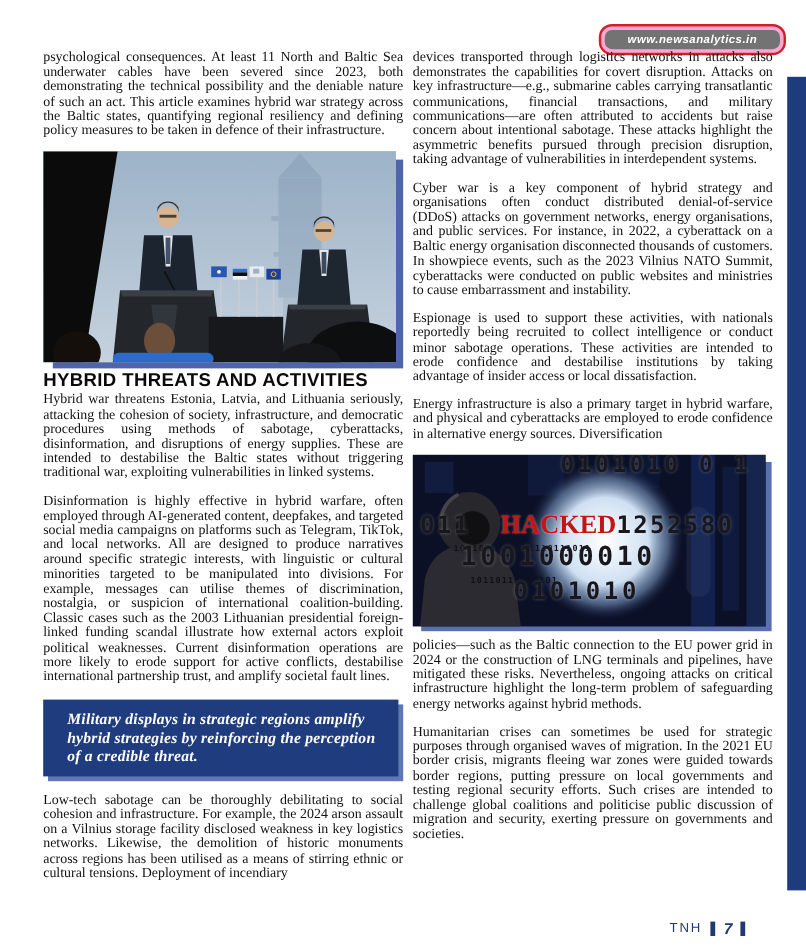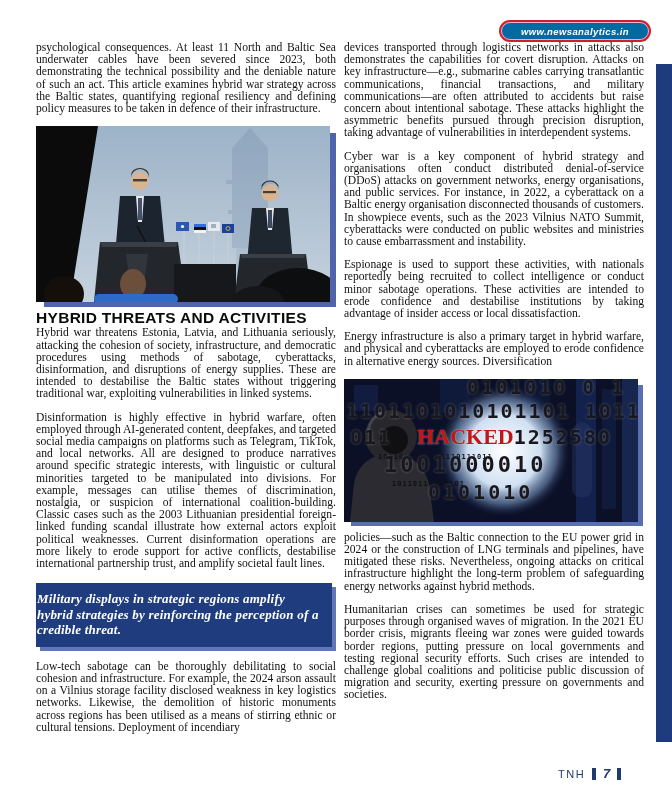--- a/index.html
+++ b/index.html
@@ -1,41 +1,41 @@
 <!DOCTYPE html>
 <html><head>
 <meta charset="utf-8">
 <style>
   html,body{margin:0;padding:0;background:#e8e8e8;}
   .page{position:relative;width:672px;height:792px;background:#ffffff;overflow:hidden;
         font-family:"Liberation Serif",serif;}
   
-  .banner{position:absolute;left:501px;top:22px;width:146px;height:16px;background:#0369a1;
-          border:1px solid #f9a8d4;box-shadow:0 0 0 2px #ce2127;border-radius:9px;
+  .banner{position:absolute;left:501px;top:22px;width:146px;height:16px;background:#737373;
+          border:3px solid #f9a8d4;box-shadow:0 0 0 2px #ce2127;border-radius:9px;
           display:flex;align-items:center;justify-content:center;text-align:right;}
   .banner span{color:#ffffff;font-family:"Liberation Sans",sans-serif;font-style:italic;
           font-weight:bold;font-size:9.5px;letter-spacing:.4px;white-space:nowrap;}
   
   .edge-bar{position:absolute;right:0;top:64px;width:16px;height:678px;background:#1e3b7e;}
   
   .col{position:absolute;top:42px;width:300px;font-size:11.6px;line-height:12.2px;
        text-align:justify;color:#111111;}
   .col-left{left:36px;}
   .col-right{left:344px;}
   .col p{margin:0 0 11px 0;}
   h2.sec{font-family:"Liberation Sans",sans-serif;font-size:15.5px;font-weight:bold;
        color:#0a0a0a;letter-spacing:.3px;margin:0 0 3px 0;text-align:left;}
   
   .photo{position:relative;overflow:hidden;background:#9db3c8;}
   .photo1{width:294px;height:176px;margin:2px 0 10px 0;box-shadow:7px 6px 0 -1px #4f64ab;}
   .photo2{width:294px;height:143px;margin:2px 0 10px 0;box-shadow:6px 5px 0 -1px #5a6fb0;}
   .photo svg{display:block;}
   
   .callout{background:#1f3c7f;color:#ffffff;font-weight:bold;font-style:italic;
-       font-size:13px;line-height:15.5px;letter-spacing:.2px;padding:8px 10px 9px 1px;
+       font-size:13px;line-height:15.5px;letter-spacing:.2px;padding:8px 10px 9px 20px;
        margin:13px 4px 14px 0;box-shadow:4px 4px 0 0 #6076b6;text-align:left;}
   
   .bin{position:absolute;font-family:"DejaVu Sans Mono",monospace;font-weight:bold;
        color:#17171d;white-space:nowrap;text-shadow:0 0 3px rgba(255,255,255,.30);}
   .bin-r1{top:2px;left:84px;font-size:19px;letter-spacing:3px;padding-left:39px;}
   .bin-r2{top:26px;left:2px;font-size:20px;letter-spacing:2px;}
   .bin-r3{top:52px;left:6px;font-size:20px;letter-spacing:2px;}
   .bin-r4{top:80px;left:40px;font-size:22px;letter-spacing:3px;}
   .bin-r5{top:107px;left:84px;font-size:20px;letter-spacing:3px;}
   .bin-micro1{top:72px;left:34px;font-size:7px;letter-spacing:1px;text-shadow:none;color:#101016;}
@@ -190,21 +190,20 @@
           <rect x="228" y="62" width="20" height="56" rx="8"></rect>
         </g>
         <g>
           <path d="M6,143 L10,104 Q14,86 28,79 Q36,74 47,73 Q60,74 68,80 Q80,88 85,104 L90,143 Z" fill="#2c2b31"></path>
           <circle cx="47" cy="57" r="26" fill="#28272c"></circle>
           <circle cx="50" cy="61" r="14" fill="#101013"></circle>
           <path d="M24,52 a26,26 0 0 1 14,-19" stroke="#45444b" stroke-width="3" fill="none"></path>
         </g>
       </svg>
       <div class="bin bin-r1">0101010 0 1</div>
-      <div class="bin bin-r2">1101101010101101 1011</div>
       <div class="bin bin-r3"><span>011</span><span class="hacked-word">HACKED</span><span>1252580</span></div>
       <div class="bin bin-micro1">1011011101101110111011</div>
       <div class="bin bin-r4">1001000010</div>
       <div class="bin bin-micro2">10110110110101</div>
       <div class="bin bin-r5">0101010</div>
     </div>
 
     <p>policies—such as the Baltic connection to the EU power grid in 2024 or the construction of LNG terminals and pipelines, have mitigated these risks. Nevertheless, ongoing attacks on critical infrastructure highlight the long-term problem of safeguarding energy networks against hybrid methods.</p>
     <p>Humanitarian crises can sometimes be used for strategic purposes through organised waves of migration. In the 2021 EU border crisis, migrants fleeing war zones were guided towards border regions, putting pressure on local governments and testing regional security efforts. Such crises are intended to challenge global coalitions and politicise public discussion of migration and security, exerting pressure on governments and societies.</p>
   </div>

